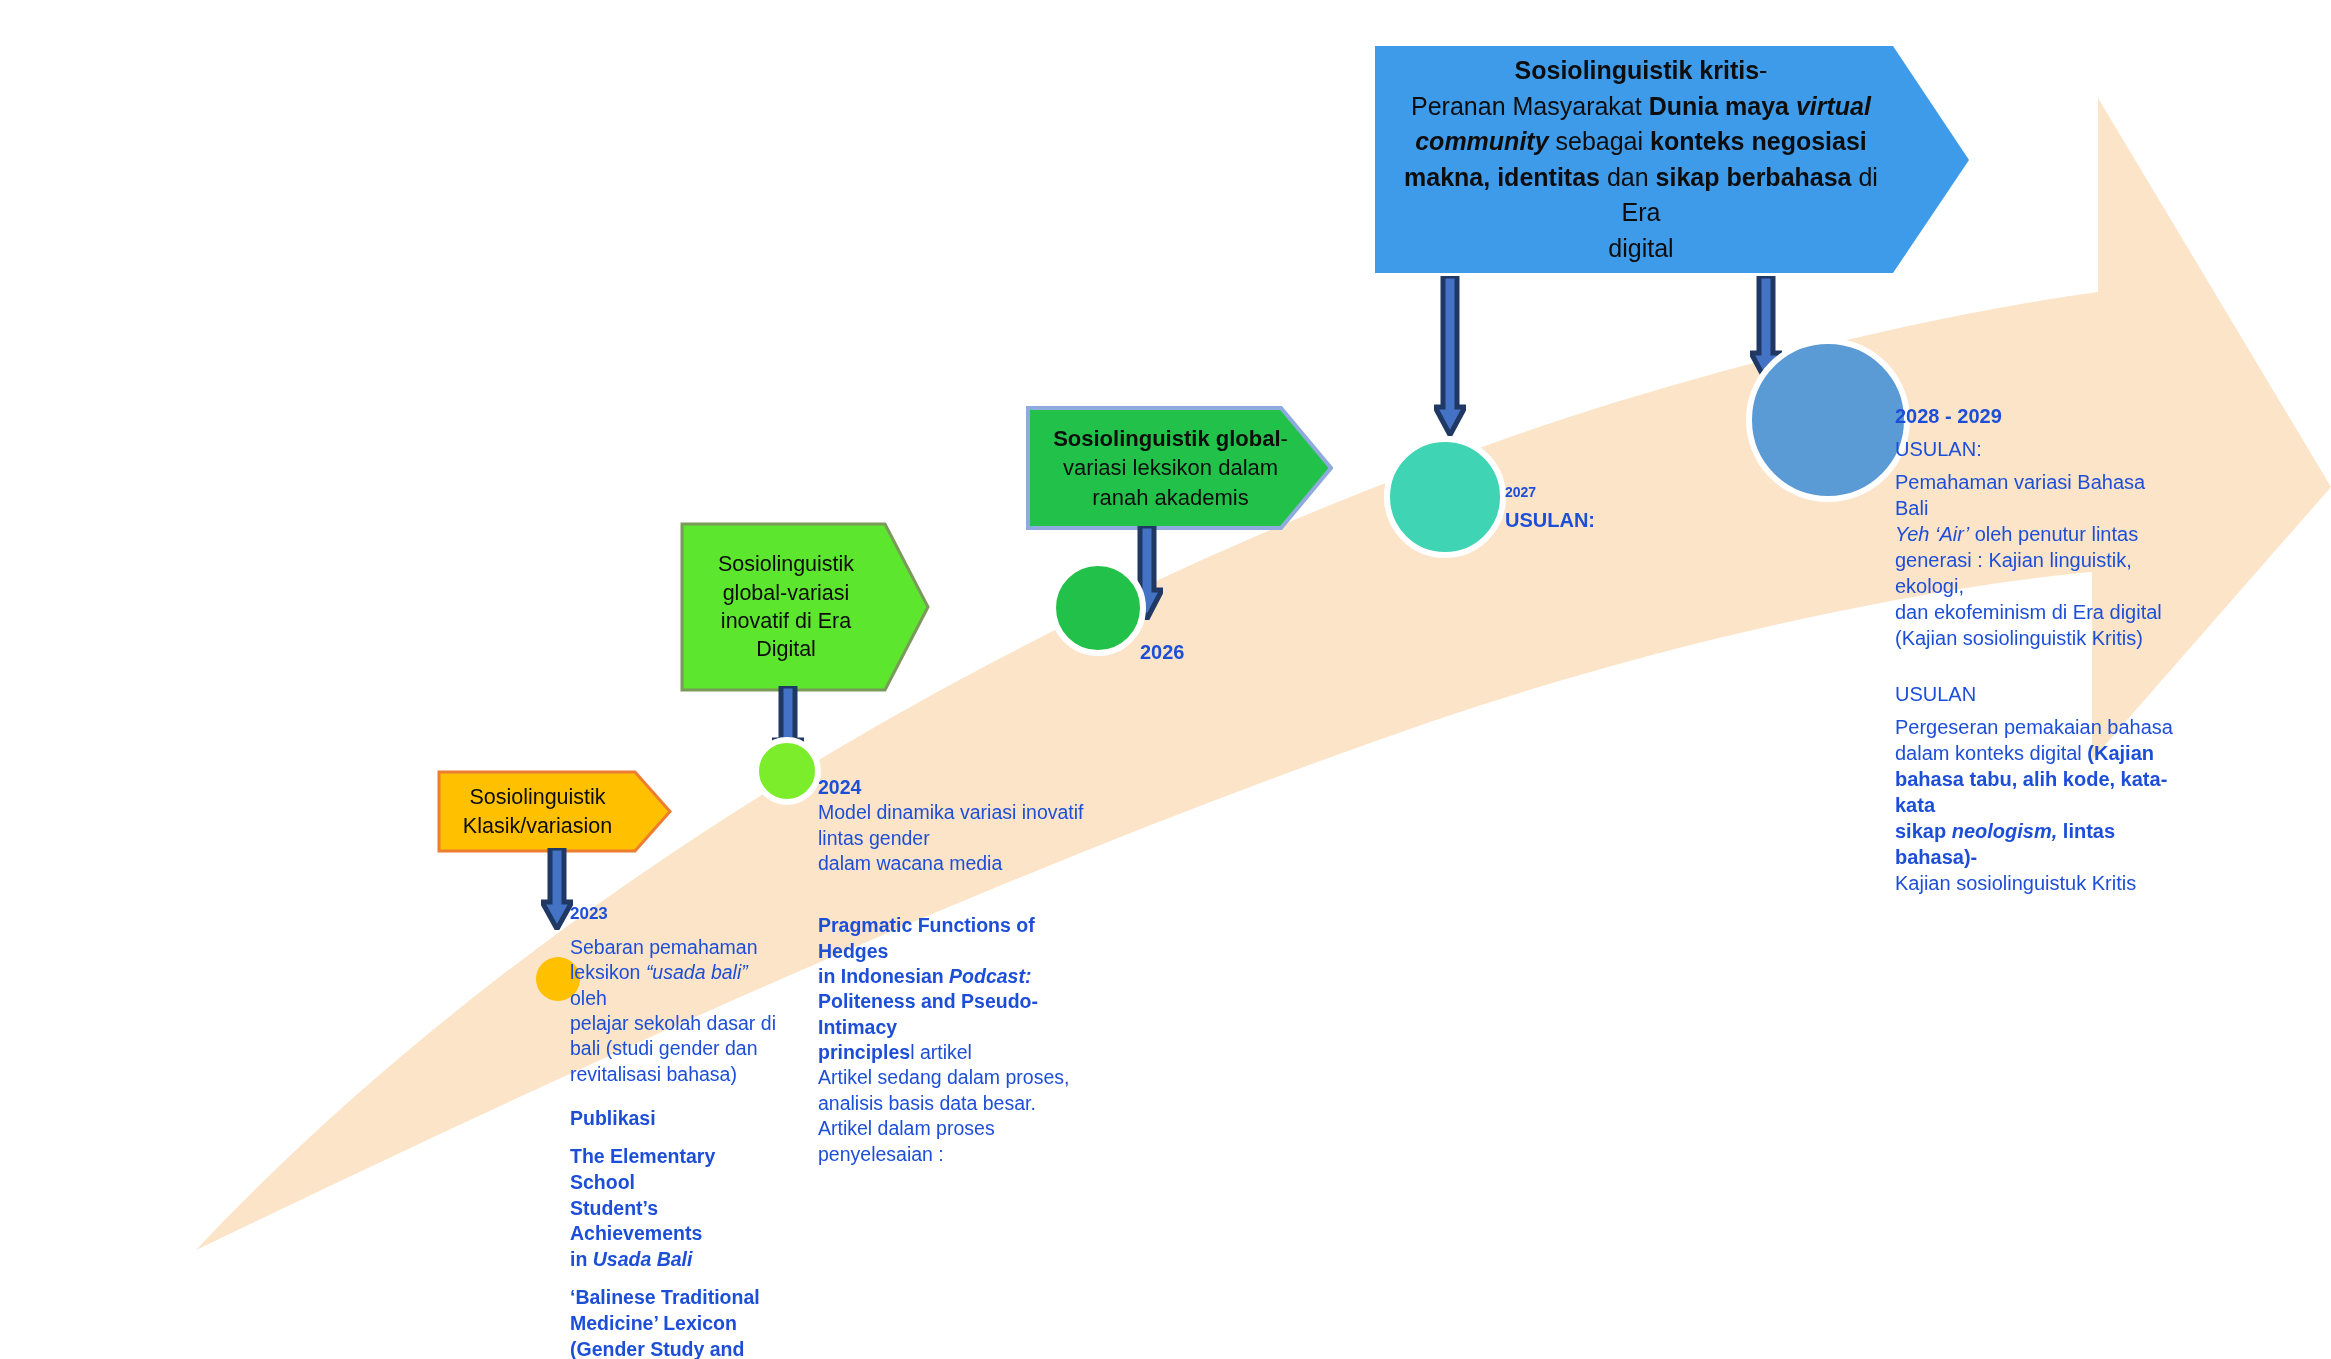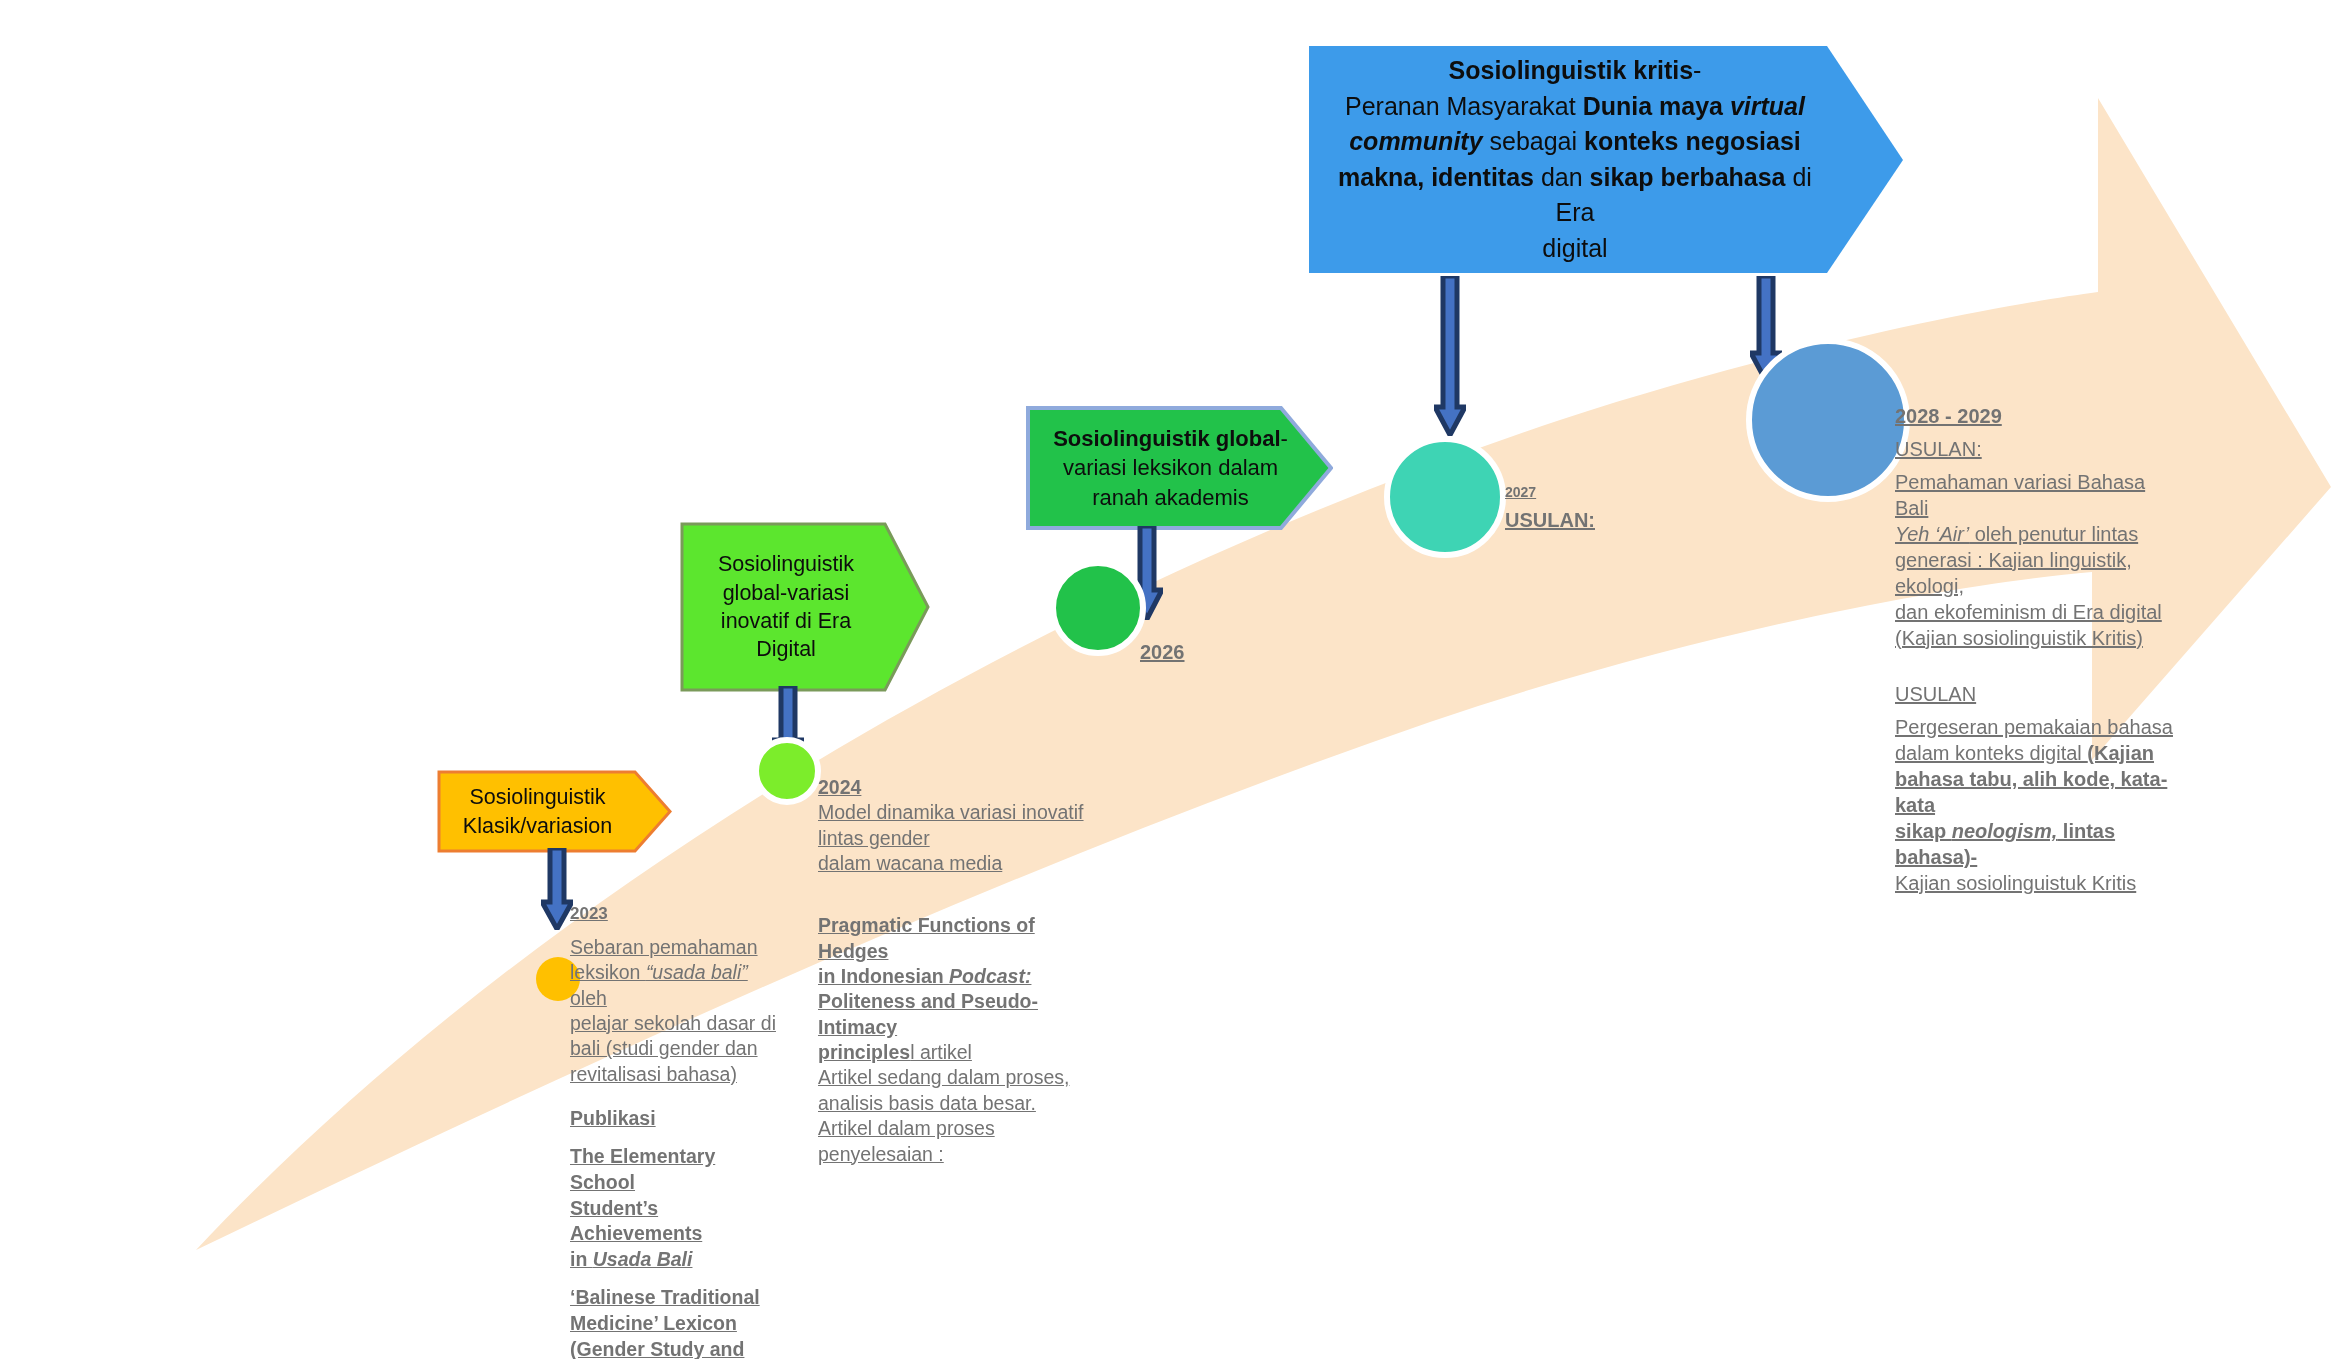--- a/index.html
+++ b/index.html
@@ -33,21 +33,21 @@
 
   #chev-2023{left:437px;top:769px;width:235px;height:85px;font-size:21.5px;}
   #chev-2023 .chev-txt{padding-right:34px;}
 
   #chev-2024{left:680px;top:521px;width:250px;height:172px;font-size:21.5px;}
   #chev-2024 .chev-txt{padding-right:38px;}
 
   #chev-2026{left:1026px;top:405px;width:307px;height:126px;font-size:22px;}
   #chev-2026 .chev-txt{padding-right:44px;margin-left:26px;}
 
-  #chev-2028{left:1309px;top:46px;width:594px;height:227px;font-size:25px;line-height:1.42;}
+  #chev-2028{left:1375px;top:46px;width:594px;height:227px;font-size:25px;line-height:1.42;}
   #chev-2028 .chev-txt{padding-right:72px;padding-left:10px;}
 
   
   .downarrow{position:absolute;z-index:5;}
 
   
   .dot{
     position:absolute;
     border-radius:50%;
     z-index:5;
@@ -55,21 +55,21 @@
   }
   .dot.ringed{border:6px solid #ffffff;}
 
   #dot-2023{left:536px;top:957px;width:44px;height:44px;background:#ffc000;}
   #dot-2024{left:753px;top:737px;width:68px;height:68px;background:#7ced2b;}
   #dot-2026{left:1050px;top:560px;width:96px;height:96px;background:#22c24a;}
   #dot-2027{left:1384px;top:436px;width:122px;height:122px;background:#3ed4b4;}
   #dot-2028{left:1746px;top:338px;width:164px;height:164px;background:#5b9bd5;}
 
   
-  .tblock{position:absolute;z-index:6;color:#737373;text-decoration:underline;}
+  .tblock{position:absolute;z-index:6;color:#1d4ed8;}
   .tblock .yr{font-weight:bold;}
   .tblock p{margin:0;}
   .tblock .gap{height:0.95em;}
 
   #txt-2023{left:570px;top:903px;width:215px;font-size:19.5px;line-height:1.30;}
   #txt-2023 .yr{font-size:17px;margin-bottom:10px;}
   #txt-2023 .pub{font-weight:bold;line-height:1.33;}
   #txt-2023 .pub .sp{display:block;height:0.62em;}
 
   #txt-2024{left:818px;top:775px;width:280px;font-size:19.5px;line-height:1.30;}

